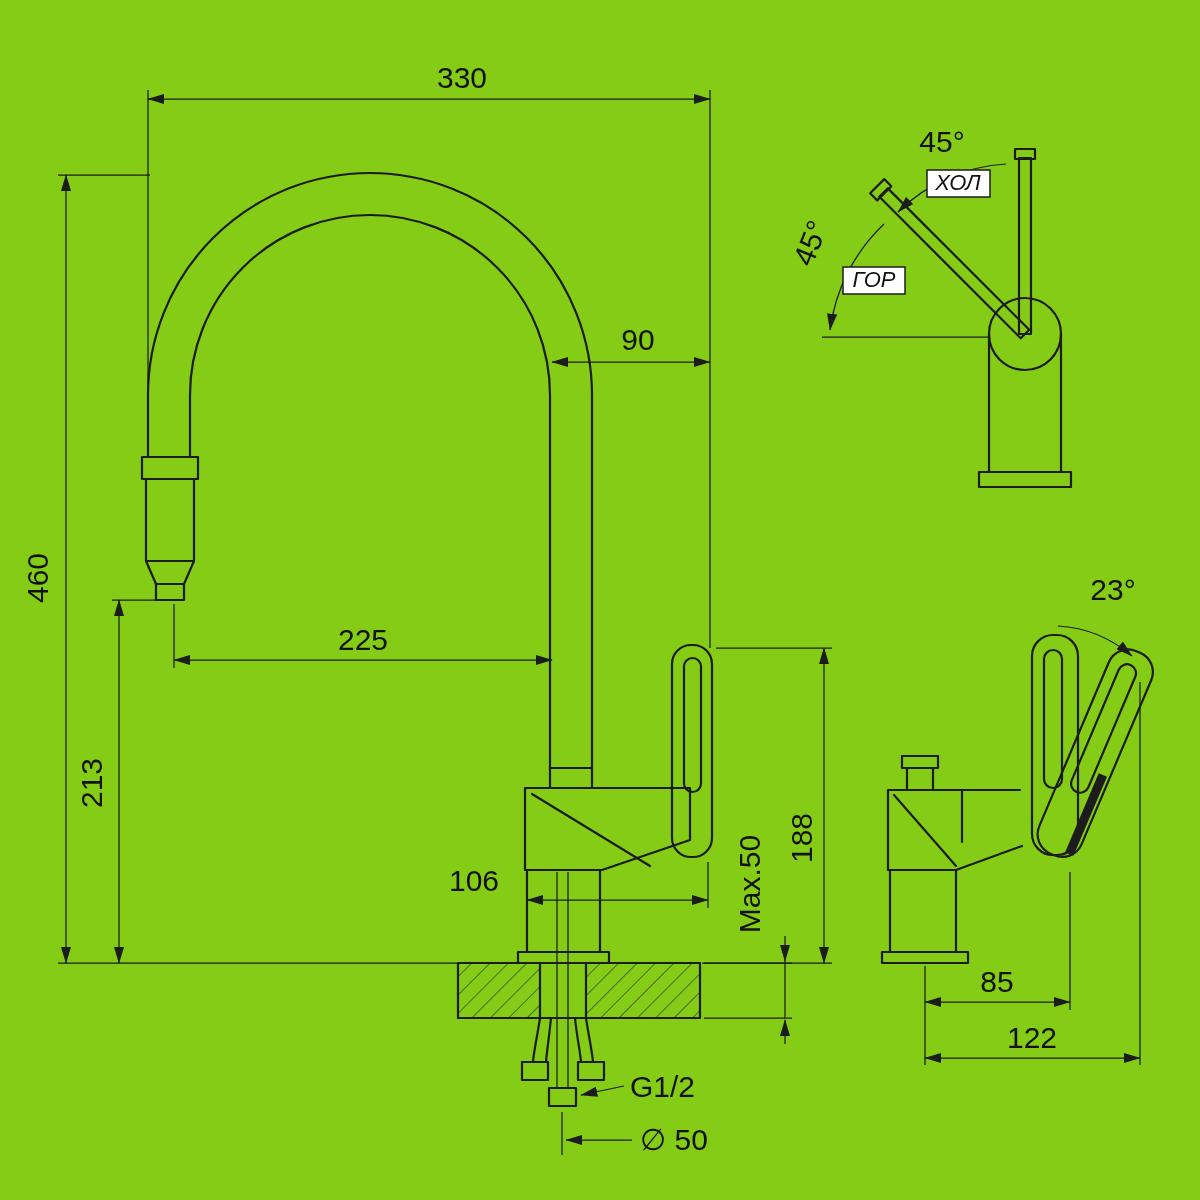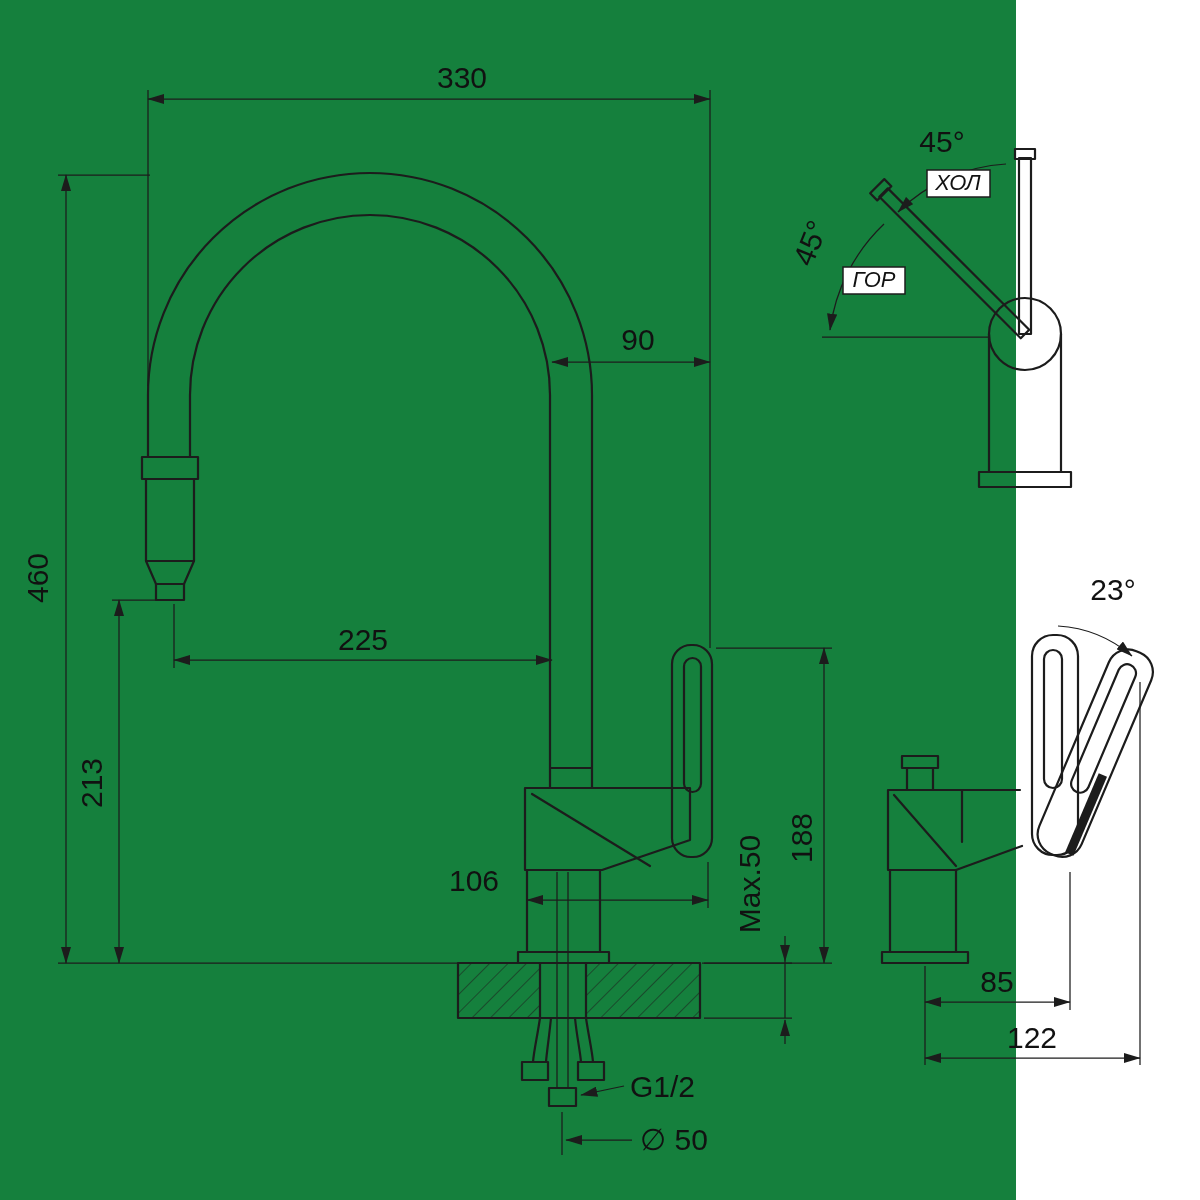--- a/index.html
+++ b/index.html
@@ -1,16 +1,16 @@
 <!DOCTYPE html>
 <html><head>
 <meta charset="utf-8">
 <style>
   html,body{margin:0;padding:0;background:#fff;}
-  .page{width:1016px;height:1200px;background:#15803d;position:relative;font-family:"Liberation Sans",sans-serif;}
+  .page{width:1200px;height:1200px;background:#84cc16;position:relative;font-family:"Liberation Sans",sans-serif;}
   .o{fill:none;stroke:#1c1c1c;stroke-width:2.2;stroke-linejoin:round;stroke-linecap:round;}
   .t{fill:none;stroke:#1c1c1c;stroke-width:1.25;stroke-linecap:butt;}
   .boxr{fill:#ffffff;stroke:#1c1c1c;stroke-width:1.5;}
   .hatchR{fill:url(#hatch);stroke:none;}
   .fillDark{fill:#1c1c1c;stroke:none;}
   text.txt{font-family:"Liberation Sans",sans-serif;font-size:30px;fill:#111;}
   text.txtI{font-family:"Liberation Sans",sans-serif;font-size:22px;font-style:italic;fill:#111;}
 </style>
 </head>
 <body>

